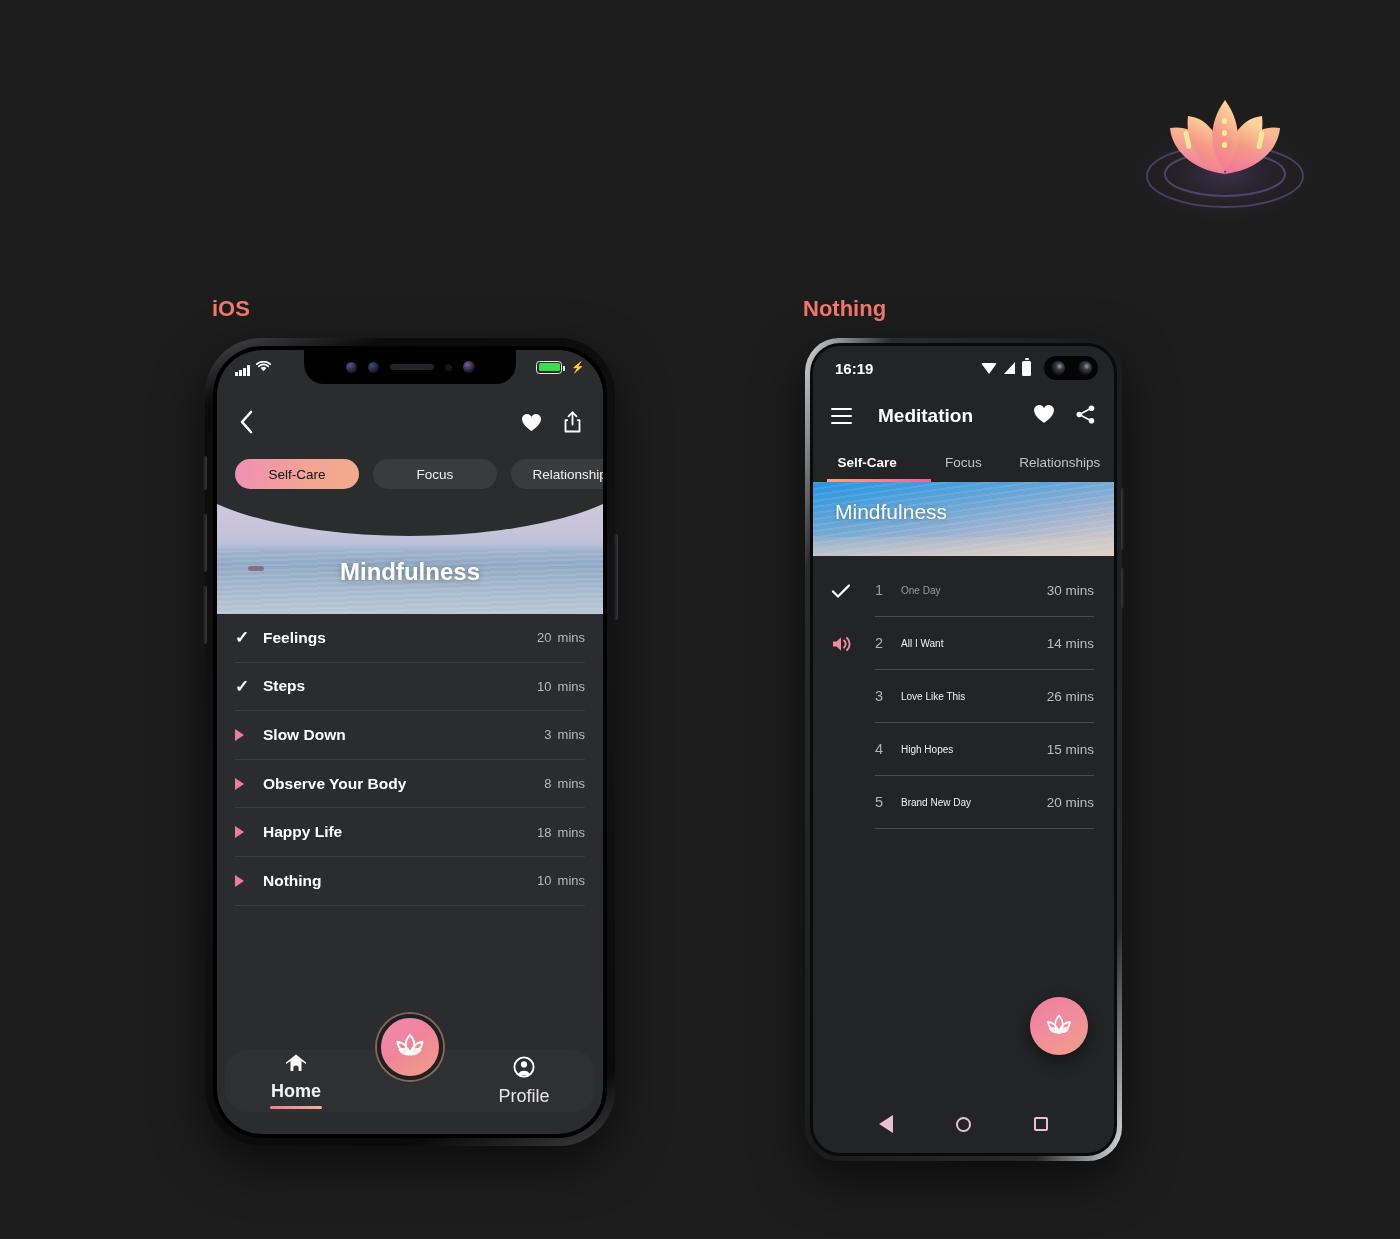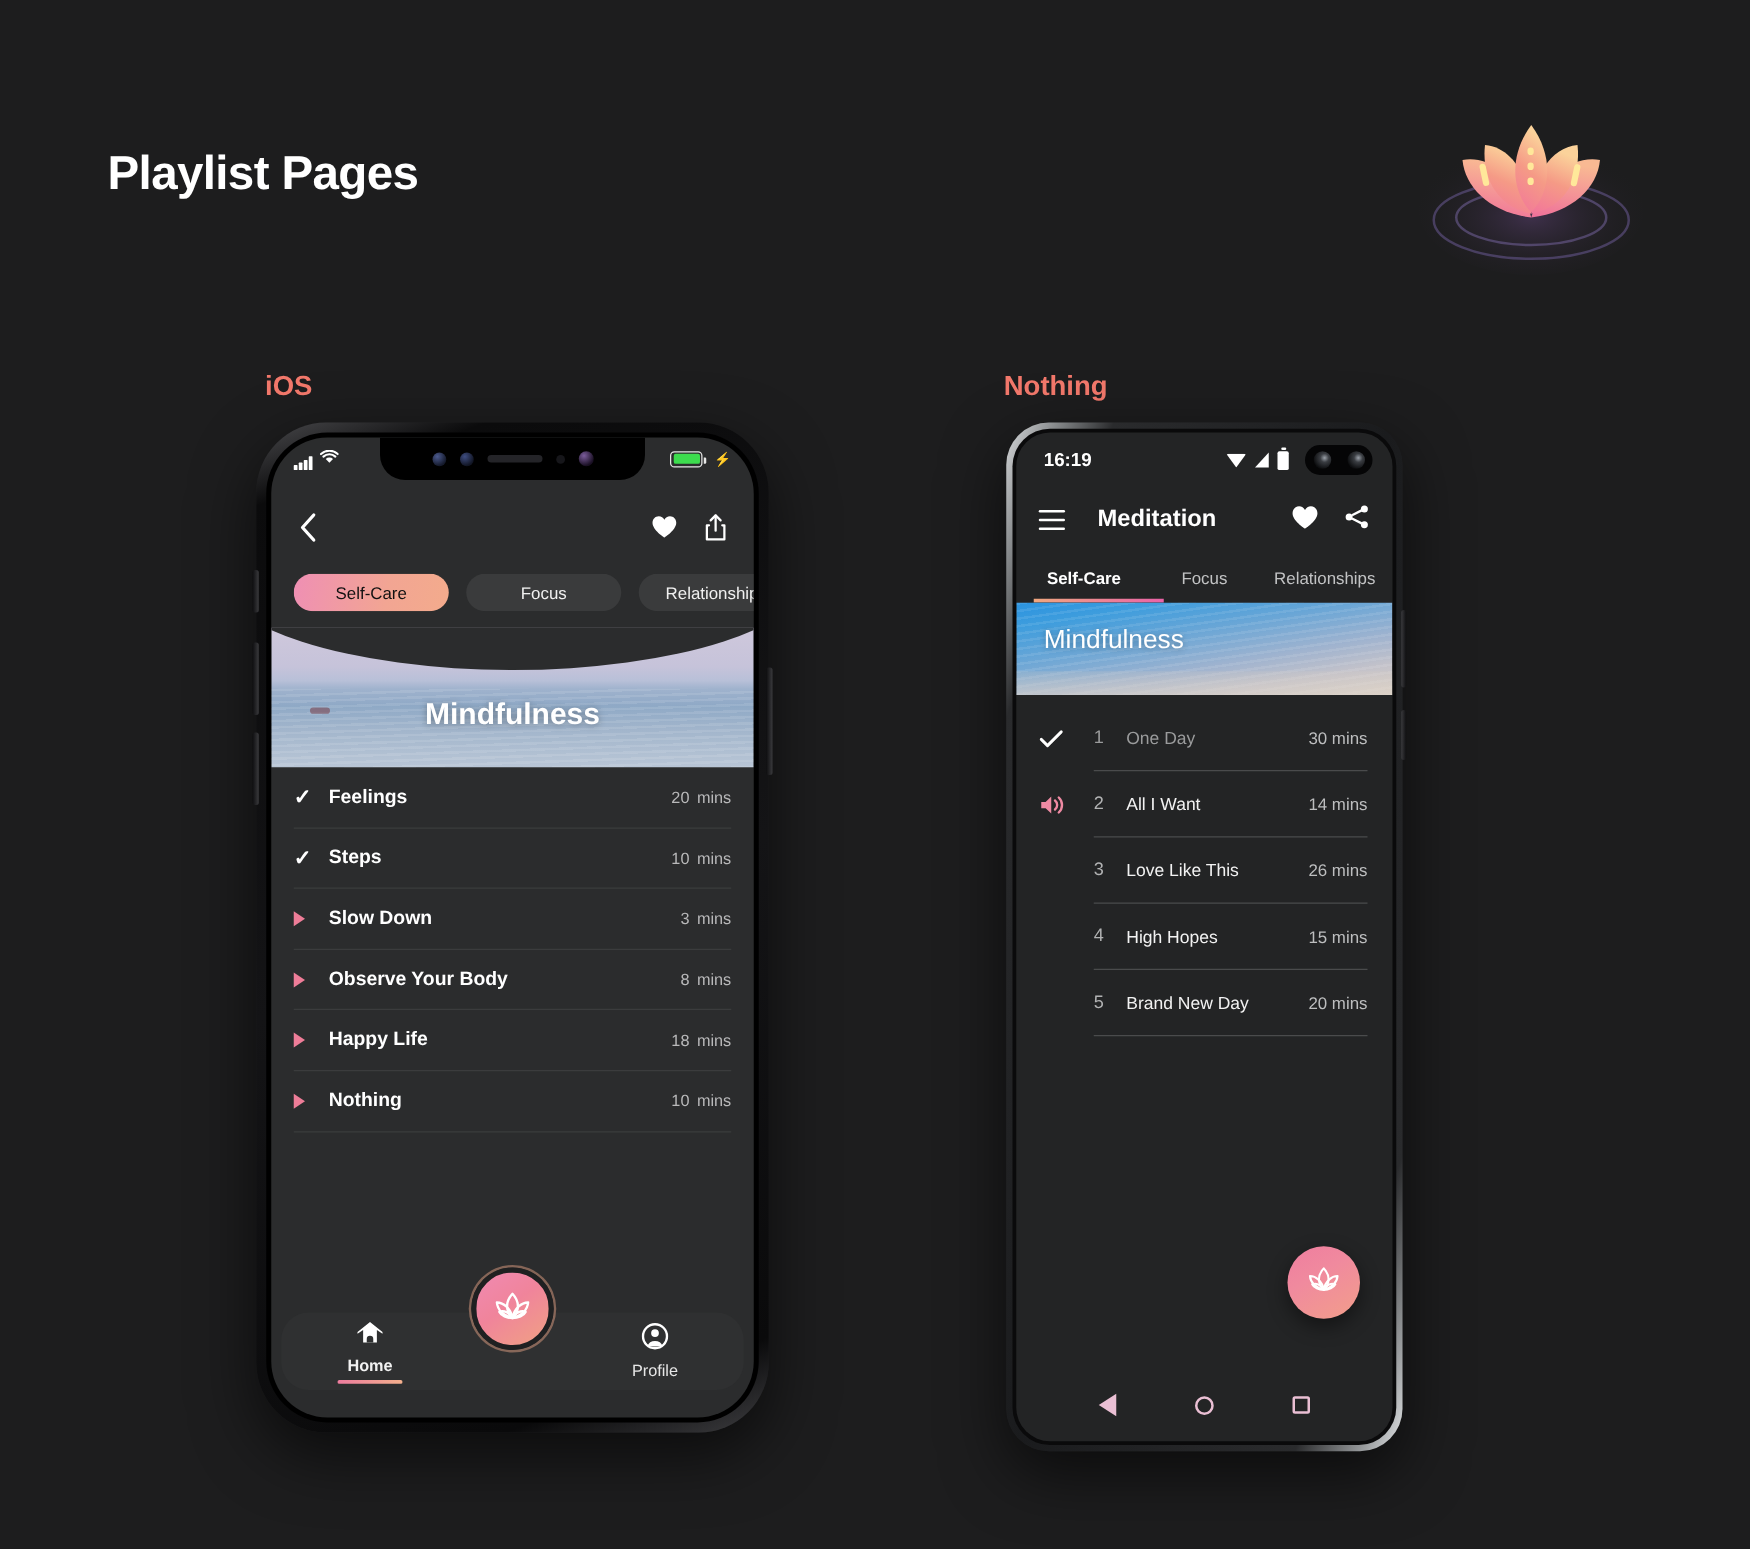--- a/index.html
+++ b/index.html
@@ -159,21 +159,21 @@
   }
 
   
   .ios-tabbar {
     position: absolute; left: 8px; right: 8px; bottom: 22px; height: 62px;
     background: #2f3031; border-radius: 22px; z-index: 4;
     display: flex; align-items: center; justify-content: space-between;
     padding: 0 34px;
   }
   .tab-item { display: flex; flex-direction: column; align-items: center; gap: 4px; width: 74px; }
-  .tab-label { font-size: 13px; color: #f2f2f2; font-weight: bold; }
+  .tab-label { font-size: 18px; color: #f2f2f2; font-weight: bold; }
   .tab-item.inactive .tab-label { font-weight: normal; color: #e6e6e6; }
   .tab-underline {
     width: 52px; height: 3px; border-radius: 2px;
     background: linear-gradient(90deg,#ee7d9f,#f4b08d);
   }
   .ios-fab {
     position: absolute; left: 50%; transform: translateX(-50%); bottom: 54px;
     width: 66px; height: 66px; border-radius: 50%;
     background: linear-gradient(145deg,#f08ab2 0%,#f0849b 45%,#f0a183 100%);
     border: 4px solid #1f2021; z-index: 6;
@@ -257,21 +257,21 @@
   }
 
   .and-list { padding: 8px 20px 0 18px; }
   .and-row { display: flex; align-items: center; height: 53px; }
   .and-row-ico { width: 44px; flex: 0 0 44px; display: flex; align-items: center; }
   .and-row-body {
     flex: 1; display: flex; align-items: center; height: 100%;
     border-bottom: 1px solid #4a4b4c;
   }
   .and-row-num { width: 26px; font-size: 14.5px; color: #b1b2b3; }
-  .and-row-name { flex: 1; font-size: 14px; color: #f2f2f2; }
+  .and-row-name { flex: 1; font-size: 10px; color: #f2f2f2; }
   .and-row.done .and-row-name, .and-row.done .and-row-num { color: #9a9b9c; }
   .and-row-dur { font-size: 13.5px; color: #bdbebf; }
   .spk-ico { display: flex; align-items: center; }
 
   .and-fab {
     position: absolute; right: 26px; bottom: 98px; width: 58px; height: 58px;
     border-radius: 50%;
     background: linear-gradient(150deg,#ef7d9f 0%,#f08a9e 40%,#f29e8a 100%);
     display: flex; align-items: center; justify-content: center;
     box-shadow: 0 6px 16px rgba(0,0,0,.45);
@@ -283,21 +283,20 @@
   }
   .nv-back { width:0;height:0; border-top: 9px solid transparent; border-bottom: 9px solid transparent; border-right: 14px solid #eabfd4; }
   .nv-home { width: 15px; height: 15px; border: 2.2px solid #eabfd4; border-radius: 50%; }
   .nv-rec { width: 14px; height: 14px; border: 2.2px solid #eabfd4; border-radius: 2px; }
 </style>
 </head>
 <body>
 
 <div class="page">
 
-  <div class="page-title">Playlist Pages</div>
 
   <div class="logo-wrap">
     <svg width="190" height="165" viewBox="0 0 190 165">
       <defs>
         <linearGradient id="lpA" x1="0" y1="1" x2="0.3" y2="0">
           <stop offset="0" stop-color="#f2759b"></stop>
             <stop offset="0.55" stop-color="#f59a86"></stop>
             <stop offset="1" stop-color="#fbd29a"></stop>
         </linearGradient>
         <linearGradient id="lpB" x1="0" y1="1" x2="0.2" y2="0">

